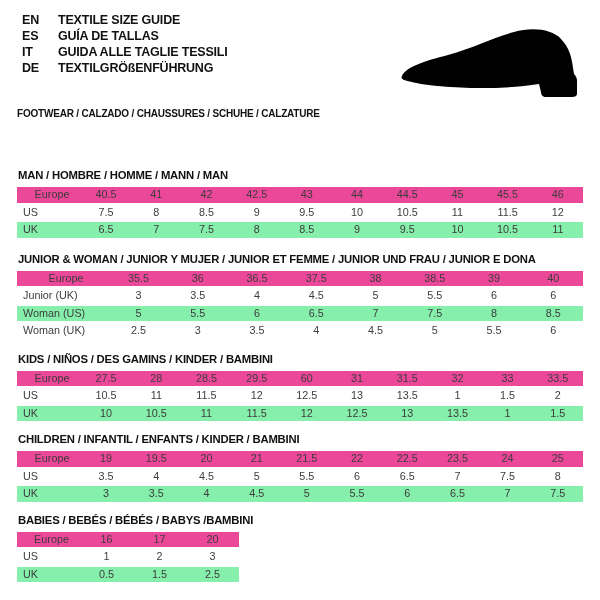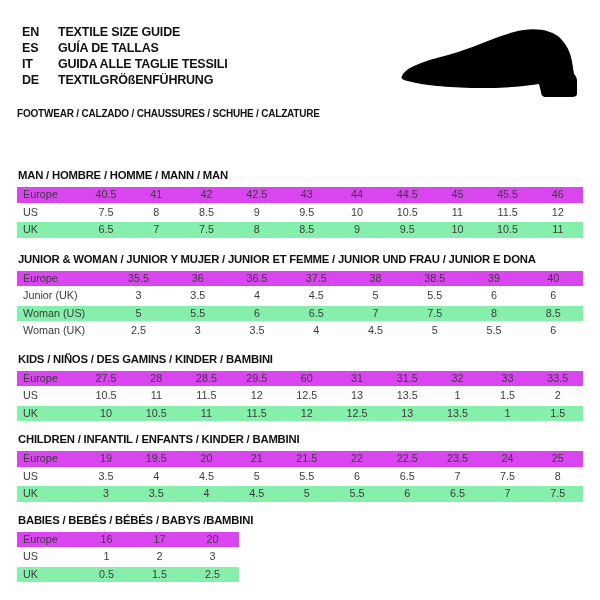--- a/index.html
+++ b/index.html
@@ -1,21 +1,21 @@
 <!DOCTYPE html>
 <html><head>
 <meta charset="utf-8">
 <style>
   html,body{margin:0;padding:0;background:#fff;}
   .page{
     position:relative;width:600px;height:600px;background:#ffffff;
     font-family:"Liberation Sans",sans-serif;color:#111;overflow:hidden;
   }
   
-  .langs{position:absolute;top:24px;left:22px;}
+  .langs{position:absolute;top:12px;left:22px;}
   .lang-row{display:flex;line-height:16px;font-weight:bold;font-size:12.5px;letter-spacing:-0.2px;}
   .lang-code{width:36px;flex:0 0 36px;}
   .category{position:absolute;top:108px;left:17px;font-weight:bold;font-size:10px;letter-spacing:-0.2px;}
   .shoe{position:absolute;top:26px;left:396px;width:186px;height:76px;}
   
   .content{position:absolute;top:163px;left:17px;width:566px;}
   section{margin:0;}
   .sec-title{font-size:11.3px;font-weight:bold;letter-spacing:-0.2px;margin:0 0 6px 1px;color:#111;}
   .s1{margin-top:6px;}
   .s2{margin-top:13px;}
@@ -24,21 +24,21 @@
   .s5{margin-top:10px;}
   
   table{border-collapse:separate;border-spacing:0;table-layout:fixed;width:566px;
         font-size:10.8px;color:#3c3c3c;}
   table.t-babies{width:222px;}
   td{height:15.5px;line-height:15.5px;padding:0;text-align:center;border-bottom:2px solid #fff;
      white-space:nowrap;overflow:hidden;}
   td.lbl{text-align:left;padding-left:6px;width:58px;}
   table.t-junior td.lbl{width:86px;}
   table.t-babies td.lbl{width:57px;}
-  tr.hdr td{background:#d946ef;}
+  tr.hdr td{background:#ec4899;text-align:center;}
   tr:nth-child(2n+3) td{background:#86efac;}
 </style>
 </head>
 <body>
 
 <div class="page">
 
   <div class="langs">
     <div class="lang-row">
       <span class="lang-code">EN</span>

